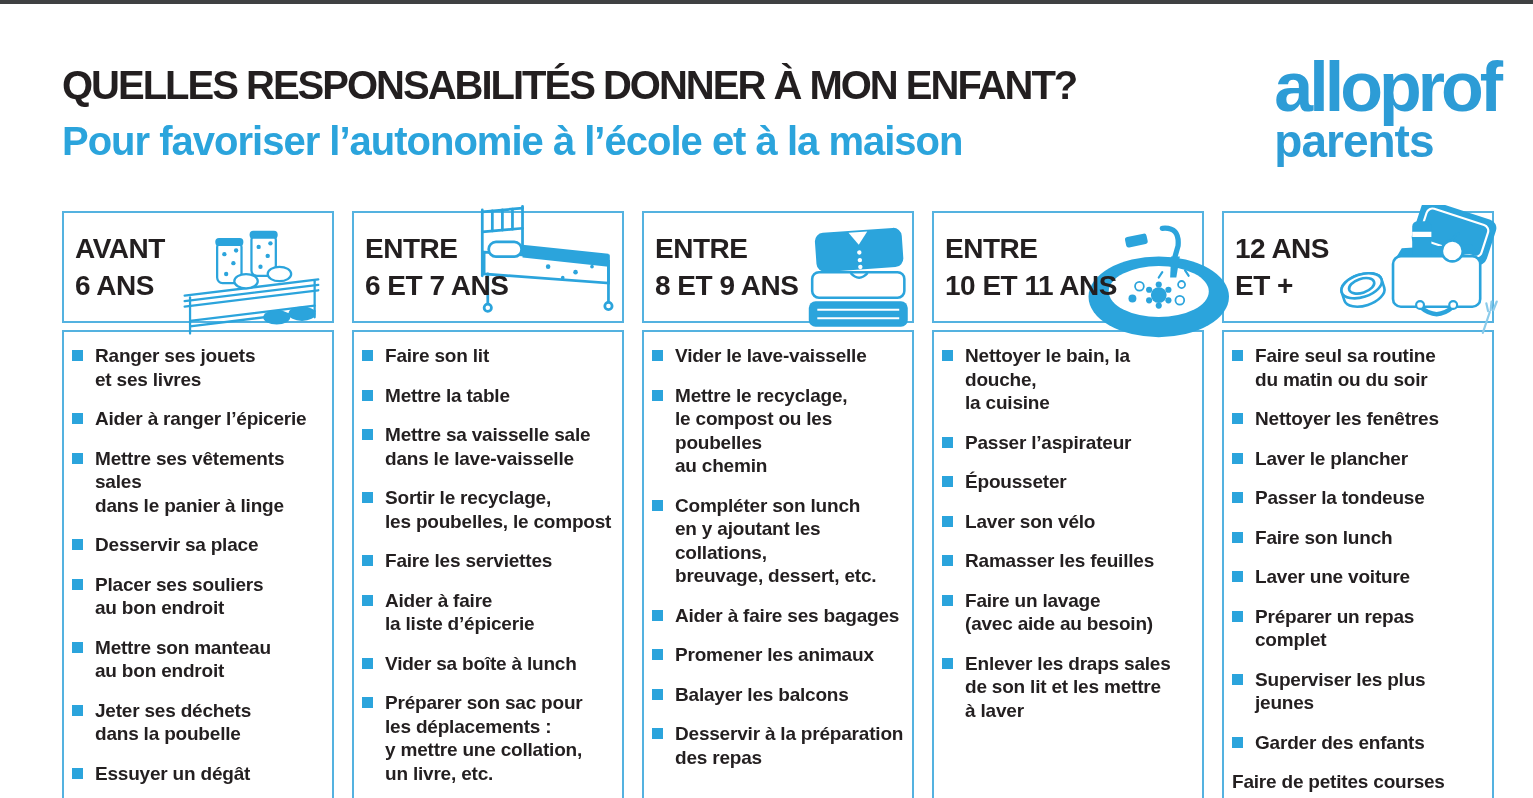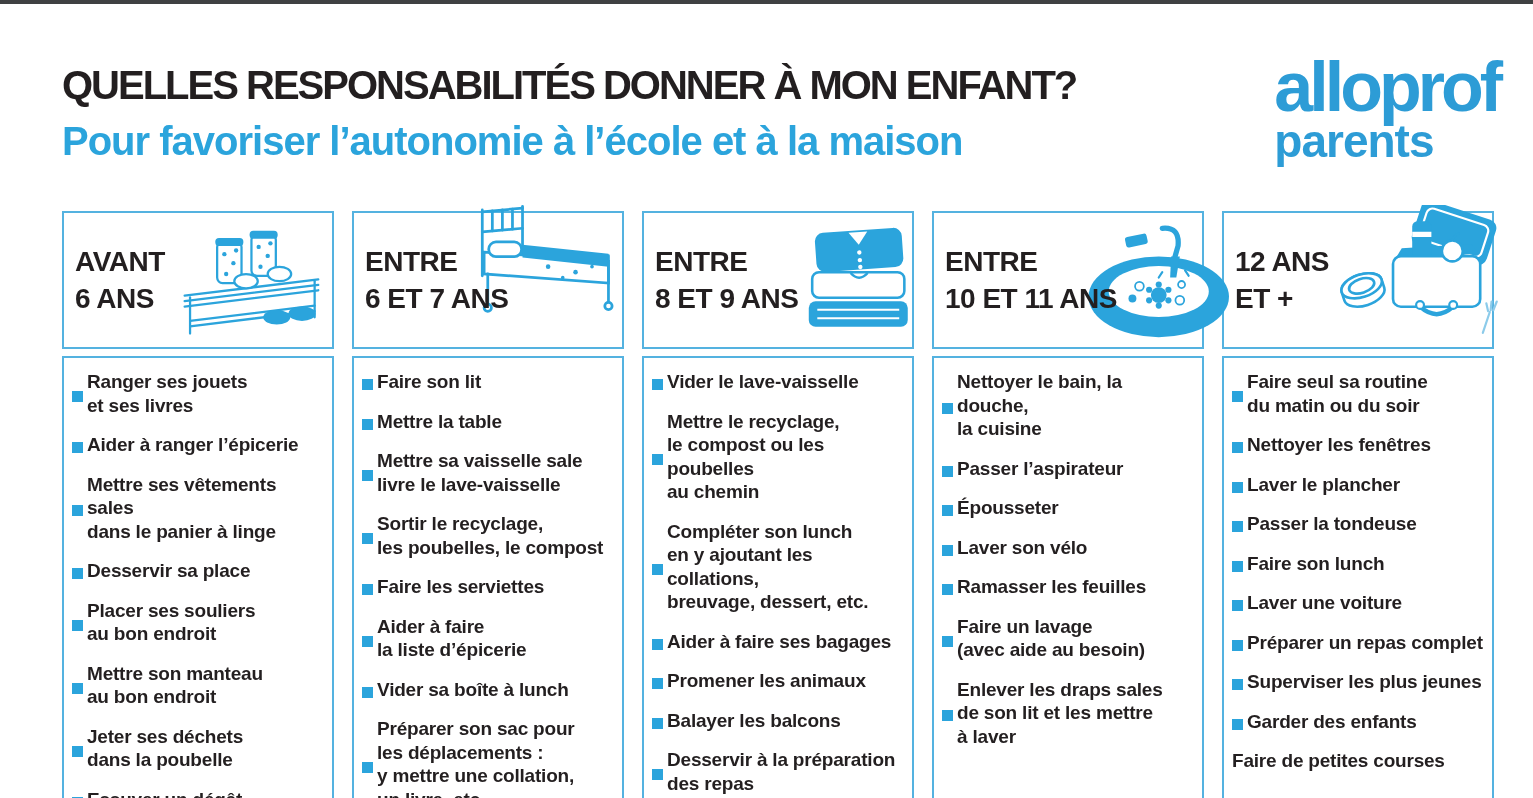--- a/index.html
+++ b/index.html
@@ -17,35 +17,35 @@
   .page-header{position:absolute;left:62px;top:64px;}
   .main-title{font-size:40px;font-weight:bold;letter-spacing:-2px;color:var(--dark);line-height:1.05;}
   .sub-title{font-size:40px;font-weight:bold;letter-spacing:-1px;color:var(--accent);line-height:1.05;margin-top:14px;}
   .logo{position:absolute;right:34px;top:52px;color:var(--logo);}
   .logo-brand{font-size:70px;font-weight:bold;letter-spacing:-4px;line-height:1;}
   .logo-sub{font-size:46px;font-weight:bold;letter-spacing:-1px;line-height:1;margin-top:-4px;}
   
   .columns{position:absolute;left:62px;top:211px;display:grid;
     grid-template-columns:repeat(5,272px);column-gap:18px;}
   .col{display:flex;flex-direction:column;}
-  .col-header{position:relative;height:138px;border:2px solid var(--border);background:#fff;}
+  .col-header{position:relative;height:112px;border:2px solid var(--border);background:#fff;}
   .age-label{position:absolute;left:11px;top:50%;transform:translateY(-50%);
     font-size:28px;font-weight:bold;line-height:37px;letter-spacing:-0.5px;
     color:var(--dark);white-space:pre-line;z-index:2;}
   .col-icon{position:absolute;z-index:1;}
   .col-icon svg{display:block;}
   .boots-rack-icon{right:2px;top:14px;}
   .bed-icon{right:-2px;top:-14px;}
   .folded-clothes-icon{right:-6px;top:4px;}
   .sink-icon{right:-34px;top:6px;}
   .lunchbox-icon{right:-10px;top:-8px;}
   .col-body{margin-top:7px;border:2px solid var(--border);background:#fff;
     height:560px;padding:12px 6px 12px 8px;}
   .task-list{list-style:none;}
-  .task-list li{display:flex;align-items:center;gap:4px;margin-bottom:16px;}
+  .task-list li{display:flex;align-items:flex-start;gap:12px;margin-bottom:16px;}
   .bullet{flex:0 0 auto;width:11px;height:11px;margin-top:6px;background:var(--accent);}
   .task-text{font-size:19px;font-weight:bold;letter-spacing:-0.2px;line-height:23.5px;
     color:var(--dark);white-space:pre-line;}
 </style>
 </head>
 <body>
 
 <div class="top-edge"></div>
 
 <header class="page-header">
@@ -173,21 +173,21 @@
             <span class="bullet"></span>
             <span class="task-text">Faire son lit</span>
           </li>
           <li>
             <span class="bullet"></span>
             <span class="task-text">Mettre la table</span>
           </li>
           <li>
             <span class="bullet"></span>
             <span class="task-text">Mettre sa vaisselle sale
-livre le lave-vaisselle</span>
+dans le lave-vaisselle</span>
           </li>
           <li>
             <span class="bullet"></span>
             <span class="task-text">Sortir le recyclage,
 les poubelles, le compost</span>
           </li>
           <li>
             <span class="bullet"></span>
             <span class="task-text">Faire les serviettes</span>
           </li>

